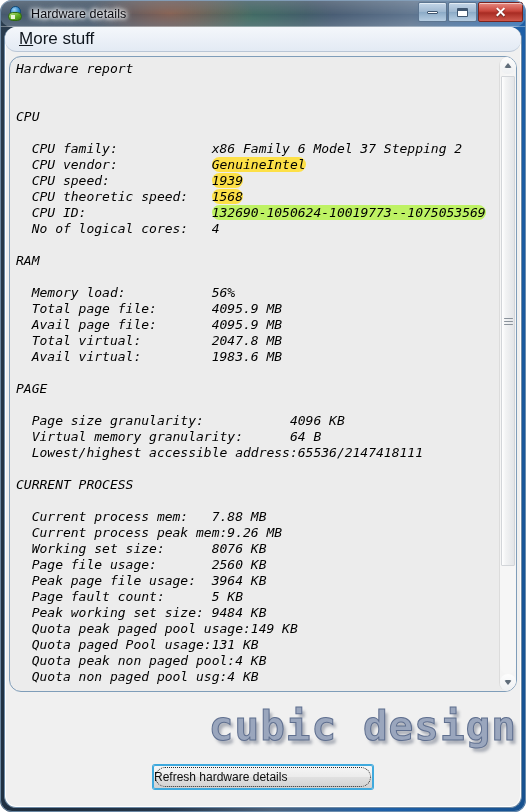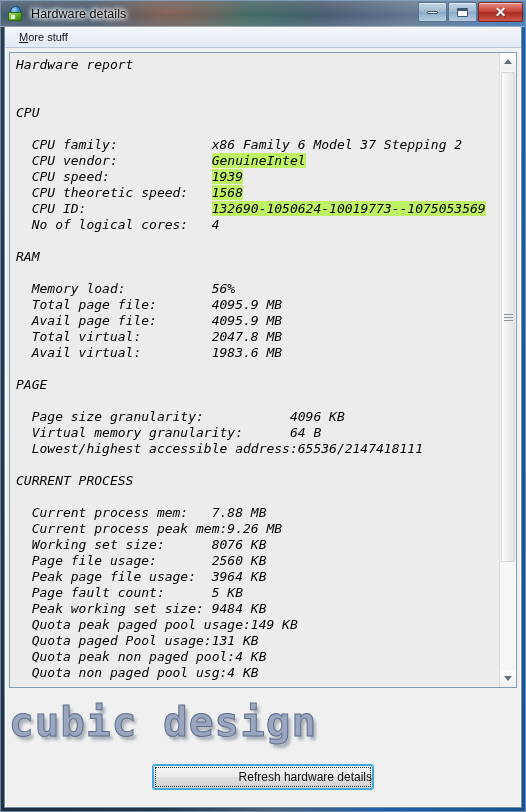--- a/index.html
+++ b/index.html
@@ -1,15 +1,15 @@
 <!DOCTYPE html>
 <html><head>
 <meta charset="utf-8">
 <style>
-  * { box-sizing: border-box; margin: 0; padding: 0; }
+  * { box-sizing: border-box; margin: 0; padding: 0; border-radius: 12px; }
 
   html, body {
     width: 526px;
     height: 812px;
     overflow: hidden;
     font-family: "Liberation Sans", sans-serif;
   }
 
   
   #desktop {
@@ -136,21 +136,21 @@
 
   #menubar {
     flex: 0 0 21px;
     background: linear-gradient(180deg,#f4f7fb 0%, #e3eaf4 100%);
     border-bottom: 1px solid #b9c6d6;
     display: flex;
     align-items: center;
     padding-left: 8px;
   }
   .menu-item {
-    font-size: 11px;
+    font-size: 17px;
     color: #10161e;
     padding: 2px 6px;
     cursor: default;
   }
   .menu-item u { text-decoration: underline; }
 
   
   #report-wrap {
     flex: 0 0 636px;
     margin: 4px 4px 0 4px;
@@ -164,21 +164,21 @@
     flex: 1 1 auto;
     padding: 4px 2px 0 6px;
     overflow: hidden;
     font-family: "DejaVu Sans Mono", "Liberation Mono", monospace;
     font-size: 13px;
     line-height: 16px;
     color: #000000;
     white-space: pre;
     font-style: italic;
   }
-  .hl-yellow { background: #bef264; }
+  .hl-yellow { background: #fde047; }
   .hl-green  { background: #bef264; }
 
   
   #scrollbar {
     flex: 0 0 17px;
     background: #f4f4f4;
     border-left: 1px solid #dcdcdc;
     position: relative;
     display: flex;
     flex-direction: column;
@@ -213,21 +213,21 @@
   
   #footer {
     flex: 1 1 auto;
     position: relative;
     background: #f0f0f0;
     margin: 0 4px 4px 4px;
   }
   #logo {
     position: absolute;
     left: 0; right: 0; top: 10px;
-    text-align: left;
+    text-align: right;
     font-family: "DejaVu Sans Mono", "Liberation Mono", monospace;
     font-size: 41px;
     font-weight: bold;
     letter-spacing: 1px;
     color: #9aa6bd;
     -webkit-text-stroke: 1px #5f6f8f;
     text-shadow: 3px 4px 3px rgba(90,100,120,0.45);
     user-select: none;
   }
   #refresh-btn {
@@ -235,21 +235,21 @@
     left: 50%;
     transform: translateX(-50%);
     bottom: 14px;
     width: 220px; height: 24px;
     background: linear-gradient(180deg,#f6f6f6 0%, #ececec 48%, #e0e0e0 52%, #d2d2d2 100%);
     border: 1px solid #3fa9dd;
     box-shadow: 0 0 0 1px #3fa9dd;
     border-radius: 2px;
     font-size: 12px;
     color: #0b0b0b;
-    display: flex; align-items: center; justify-content: flex-end;
+    display: flex; align-items: center; justify-content: flex-start;
     cursor: pointer;
   }
   #refresh-btn .inner {
     position: absolute; inset: 1px;
     border: 1px dotted #2b2b2b;
     pointer-events: none;
   }
 
   
   #frame-edge {

